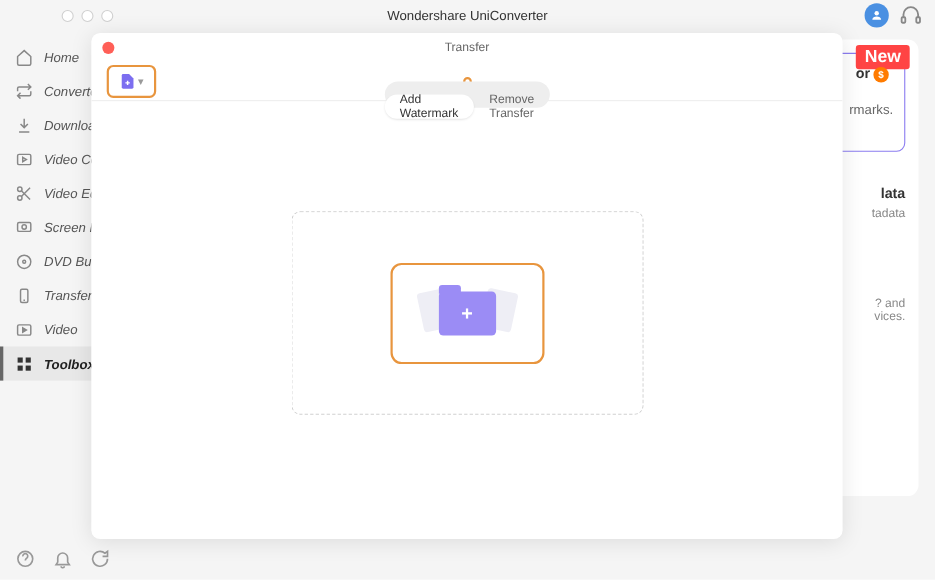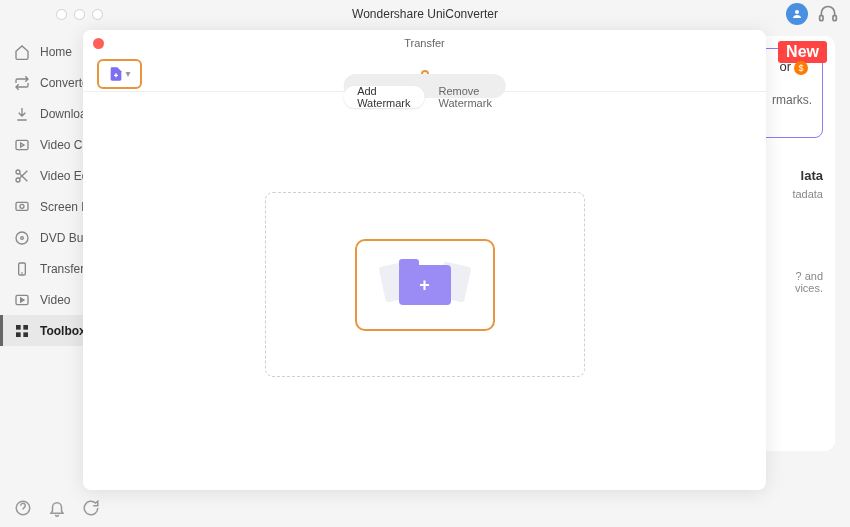--- a/index.html
+++ b/index.html
@@ -9,35 +9,35 @@
     .traffic-lights { display: flex; gap: 7px; margin-left: 12px; align-items: center; }
     .traffic-dot { width: 11px; height: 11px; border-radius: 50%; border: 1px solid #d0d0d0; background: #fff; }
     .app-title { position: absolute; left: 50%; transform: translateX(-50%); font-size: 12px; color: #333; font-weight: 500; }
     .titlebar-right { position: absolute; right: 12px; display: flex; align-items: center; gap: 10px; }
     .avatar-btn { width: 22px; height: 22px; border-radius: 50%; background: #4a90e2; color: #fff; display: flex; align-items: center; justify-content: center; font-size: 11px; }
     .headset-icon { width: 20px; height: 20px; color: #888; }
     
     .main-layout { display: flex; height: calc(100% - 28px - 40px); }
     
     .sidebar { width: 160px; background: #f5f5f5; padding-top: 8px; }
-    .sidebar-item { display: flex; align-items: center; height: 31px; padding: 0 14px; gap: 10px; font-size: 12px; color: #555; cursor: pointer; }
+    .sidebar-item { display: flex; align-items: center; height: 31px; padding: 0 14px; gap: 10px; font-size: 12px; color: #555; cursor: pointer; font-style: italic; }
     .sidebar-item.active { background: #e8e8e8; font-weight: 600; color: #222; border-left: 3px solid #666; padding-left: 11px; }
     .sidebar-icon { width: 16px; height: 16px; color: #888; flex-shrink: 0; }
     .sidebar-item.active .sidebar-icon { color: #333; }
     
     .footer-icons { position: absolute; bottom: 10px; left: 14px; display: flex; gap: 16px; align-items: center; }
     .footer-icon { width: 18px; height: 18px; color: #999; }
     
     .content-area { flex: 1; position: relative; padding: 10px 15px 10px 5px; }
     
     .back-card { position: absolute; right: 15px; top: 8px; width: 660px; height: 415px; background: #fff; border-radius: 10px; }
     .back-card-inner { position: absolute; right: 12px; top: 12px; width: 200px; }
     .promo-box { border: 1.5px solid #8b7cf0; border-radius: 8px; padding: 14px 10px 14px 10px; position: relative; height: 90px; background: #fff; font-size: 12px; color: #666; text-align: right; }
     .new-badge { position: absolute; top: -8px; right: -5px; background: #ff4444; color: #fff; font-size: 16px; font-weight: 600; padding: 2px 8px; border-radius: 3px; }
-    .promo-title { position: absolute; top: 10px; right: 14px; font-size: 13px; color: #333; font-weight: 400; }
+    .promo-title { position: absolute; top: 10px; right: 14px; font-size: 13px; color: #333; font-weight: 700; }
     .promo-badge { width: 14px; height: 14px; background: #ff7b00; border-radius: 50%; display: inline-flex; align-items: center; justify-content: center; font-size: 9px; color: #fff; margin-left: 3px; }
     .promo-text { margin-top: 30px; }
     .meta-box { margin-top: 30px; text-align: right; }
     .meta-title { font-size: 13px; font-weight: 600; color: #333; }
     .meta-sub { font-size: 11px; color: #888; margin-top: 5px; }
     .third-box { margin-top: 70px; text-align: right; font-size: 11px; color: #888; }
     
     .modal { position: absolute; left: 83px; top: 30px; width: 683px; height: 460px; background: #fff; border-radius: 8px; box-shadow: 0 2px 20px rgba(0,0,0,0.1); overflow: hidden; }
     .modal-titlebar { height: 26px; position: relative; display: flex; align-items: center; }
     .modal-close { position: absolute; left: 10px; width: 11px; height: 11px; border-radius: 50%; background: #ff5f57; }
@@ -206,21 +206,21 @@
     <div class="add-file-btn">
       <svg class="file-plus-icon" viewBox="0 0 24 24" fill="currentColor">
           <path d="M14 2H6a2 2 0 00-2 2v16a2 2 0 002 2h12a2 2 0 002-2V8l-6-6z"></path>
           <path d="M12 11v6m-3-3h6" stroke="#fff" stroke-width="2"></path>
         </svg>
       <span class="chevron-small">▾</span>
     </div>
     <div class="tab-group-wrapper" style="position:absolute; left:50%; transform:translateX(-50%);">
       <div class="tab-group">
         <div class="tab-btn active">Add Watermark</div>
-        <div class="tab-btn">Remove Watermark</div>
+        <div class="tab-btn">Remove Transfer</div>
       </div>
     </div>
   </div>
   <div class="drop-zone">
     <div class="folder-box">
       <div class="papers">
         <div class="paper paper1"></div>
         <div class="paper paper2"></div>
       </div>
       <div class="folder-icon">

